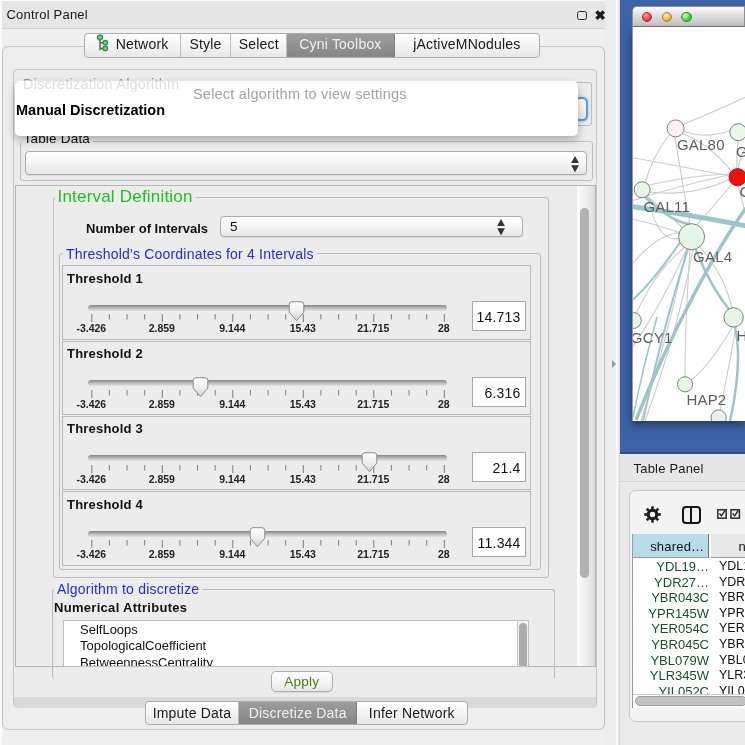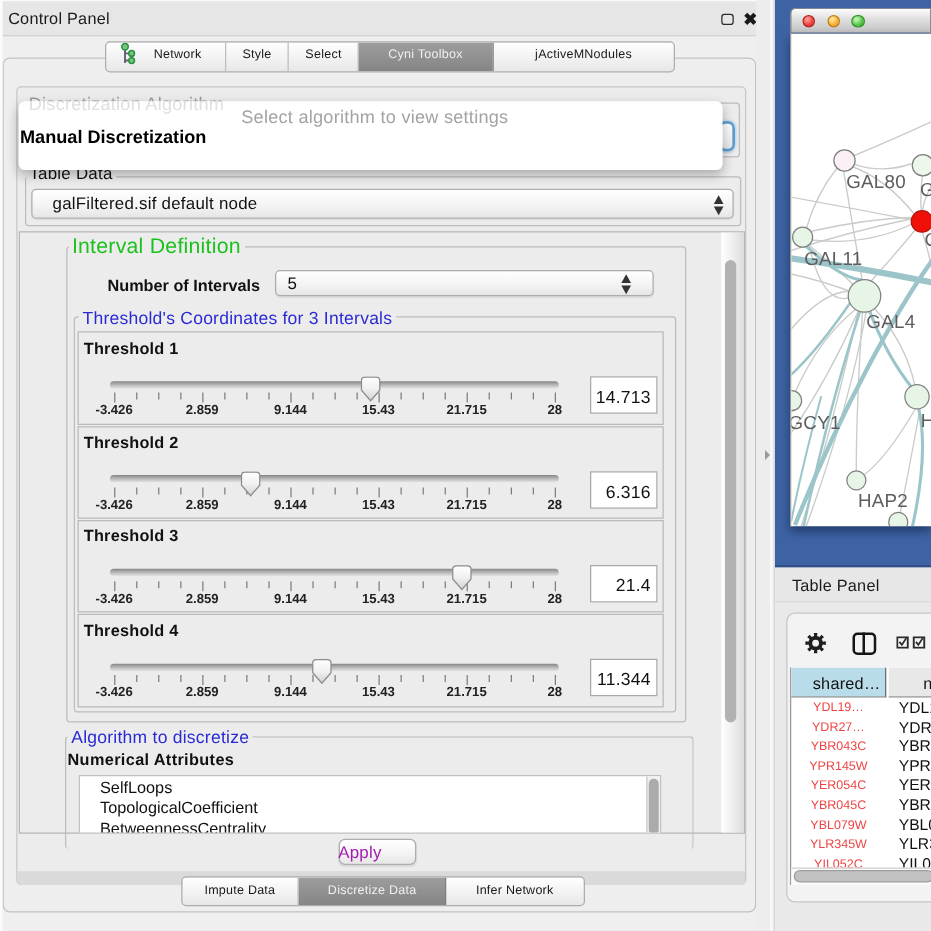--- a/index.html
+++ b/index.html
@@ -8,21 +8,21 @@
 .glabel{position:absolute;background:#ececec;padding:0 3px;font-size:14px;line-height:14px;white-space:nowrap}
 .tbox{position:absolute;left:62px;width:469.2px;height:74.5px;border:1px solid #b9b9b9;background:#ececec}
 .tlabel{position:absolute;left:4px;top:4.5px;font-size:13px;font-weight:bold;color:#111}
 .groove{position:absolute;left:24.5px;top:38.5px;width:359px;height:6px;border-radius:3px;background:linear-gradient(180deg,#848484 0%,#b0b0b0 40%,#e6e6e6 100%)}
 .thumb{position:absolute;top:35px;width:17px;height:21px}
 .vbox{position:absolute;left:408.6px;top:35px;width:54px;height:30px;background:#fff;border:1px solid #a9a9a9;font-size:14px;color:#111;text-align:right;line-height:31px;padding-right:4px}
 .ticklbl{position:absolute;top:56px;font-size:10.5px;font-weight:bold;color:#222;transform:translateX(-50%);white-space:nowrap;letter-spacing:0}
 .combo{position:absolute;border:1px solid #adadad;border-radius:4px;background:linear-gradient(180deg,#ffffff 0%,#f4f4f4 55%,#e6e6e6 100%);box-shadow:0 1px 1px rgba(0,0,0,0.08)}
 .updn{position:absolute;color:#333;font-size:12px;line-height:9.5px;font-weight:bold;letter-spacing:0;transform:scaleX(1.1)}
 .seg{position:absolute;border:1px solid #adadad;border-radius:4px;background:linear-gradient(180deg,#ffffff 0%,#f1f1f1 60%,#e7e7e7 100%);overflow:hidden;display:flex}
-.seg span{display:block;height:100%;font-size:10px;color:#191919;text-align:center;border-right:1px solid #bdbdbd}
+.seg span{display:block;height:100%;font-size:14px;color:#191919;text-align:center;border-right:1px solid #bdbdbd}
 .seg span.sel{background:linear-gradient(180deg,#9d9d9d 0%,#858585 100%);color:#f0f0f0;border-right:1px solid #7e7e7e}
 </style></head><body>
 <div id="root">
 
 <div class="abs" style="left:0;top:0;width:2px;height:745px;background:#fbfbfb;z-index:5"></div>
 <div class="abs" style="left:0;top:0;width:615px;height:28.5px;background:#e6e6e6;border-top:1px solid #fafafa;border-bottom:1px solid #d2d2d2"></div>
 <div class="abs" style="left:6.5px;top:6.5px;font-size:13px;color:#1a1a1a">Control Panel</div>
 <div class="abs" style="left:577px;top:10.5px;width:10px;height:9.5px;border:1.6px solid #2a2a2a;border-radius:2.5px"></div>
 <div class="abs" style="left:594.5px;top:6.5px;font-size:13.5px;font-weight:bold;color:#1a1a1a">✖</div>
 
@@ -46,37 +46,36 @@
 <div class="abs" style="left:14.4px;top:697px;width:582px;height:10.6px;background:#dadada;border-radius:0 0 4px 4px"></div>
 
 <div class="gbox" style="left:19.5px;top:82px;width:572.5px;height:44px"></div>
 <div class="combo" style="left:25px;top:97px;width:562px;height:23.5px"></div>
 <div class="abs" style="left:574.5px;top:96.5px;width:13px;height:24.5px;border:2.4px solid #5a9fd6;border-radius:5.5px;box-shadow:0 0 3px #86bde8"></div>
 <div class="abs" style="left:23px;top:75.5px;font-size:14.5px;color:#999999;white-space:nowrap">Discretization Algorithm</div>
 
 <div class="gbox" style="left:19.5px;top:140.5px;width:573.5px;height:40.5px"></div>
 <div class="abs" style="left:20.5px;top:131px;font-size:13.5px;color:#111"><span style="background:#ececec;padding:0 3px">Table Data</span></div>
 <div class="combo" style="left:25.3px;top:151.3px;width:562.2px;height:23.8px"></div>
-<div class="abs" style="left:42px;top:154.5px;font-size:13.5px;color:#111">galFiltered.sif default node</div>
 <div class="updn" style="left:568.5px;top:154.5px">▲<br>▼</div>
 
 <div class="abs" style="left:15.4px;top:184.6px;width:580.4px;height:482px;border:1px solid #b5b5b5;background:#ececec"></div>
 <div class="abs" style="left:577px;top:185.6px;width:18px;height:480px;background:linear-gradient(90deg,#ffffff 0%,#f2f2f2 40%,#dddddd 100%)"></div>
 <div class="abs" style="left:580px;top:207.5px;width:9px;height:370px;background:#b2b2b2;border-radius:5px"></div>
 
 <div class="gbox" style="left:53.2px;top:197.4px;width:496px;height:381px"></div>
 <div class="glabel" style="left:54.5px;top:190px;color:#1dc11d;font-size:17px">Interval Definition</div>
 
 <div class="abs" style="left:86px;top:220.5px;font-size:13px;font-weight:bold;color:#111;letter-spacing:0">Number of Intervals</div>
 <div class="combo" style="left:219.5px;top:216px;width:303px;height:20.6px"></div>
 <div class="abs" style="left:230px;top:219px;font-size:13.5px;color:#111">5</div>
 <div class="updn" style="left:495px;top:217.5px">▲<br>▼</div>
 
 <div class="gbox" style="left:58.8px;top:253px;width:482.7px;height:317px"></div>
-<div class="glabel" style="left:63px;top:246.5px;color:#2a2ad4">Threshold's Coordinates for 3 Intervals</div>
+<div class="glabel" style="left:63px;top:246.5px;color:#2a2ad4">Threshold's Coordinates for 4 Intervals</div>
 
 <div class="tbox" style="top:265.1px">
   <div class="tlabel">Threshold 1</div>
   <div class="groove"></div>
   <svg style="position:absolute;left:24.5px;top:47px" width="360" height="11" viewBox="0 0 360 11">
         <line x1="3.8" y1="1" x2="3.8" y2="9" stroke="#7e7e7e" stroke-width="1"></line>
         <line x1="21.4" y1="1" x2="21.4" y2="6.5" stroke="#7e7e7e" stroke-width="1"></line>
         <line x1="39.0" y1="1" x2="39.0" y2="6.5" stroke="#7e7e7e" stroke-width="1"></line>
         <line x1="56.7" y1="1" x2="56.7" y2="6.5" stroke="#7e7e7e" stroke-width="1"></line>
         <line x1="74.3" y1="1" x2="74.3" y2="9" stroke="#7e7e7e" stroke-width="1"></line>
@@ -251,21 +250,21 @@
 <div class="gbox" style="left:52px;top:588.5px;width:502.5px;height:90px;border-bottom:none"></div>
 <div class="glabel" style="left:54px;top:582px;color:#2a2ad4">Algorithm to discretize</div>
 <div class="abs" style="left:54px;top:600px;font-size:13px;font-weight:bold;color:#111;letter-spacing:0.3px">Numerical Attributes</div>
 <div class="abs" style="left:63px;top:619.5px;width:466px;height:47px;background:#fff;border:1px solid #c0c0c0;overflow:hidden">
   <div style="position:absolute;left:16px;top:1px;font-size:13px;color:#111;line-height:16.6px;letter-spacing:0">SelfLoops<br>TopologicalCoefficient<br>BetweennessCentrality</div>
   <div style="position:absolute;right:0;top:0;width:11px;height:47px;background:#f1f1f1;border-left:1px solid #c6c6c6"></div>
   <div style="position:absolute;right:1.5px;top:2px;width:8px;height:45px;background:#ababab;border-radius:4px"></div>
 </div>
 
 <div class="combo" style="left:270.5px;top:671.4px;width:62.5px;height:21px;border-radius:5px"></div>
-<div class="abs" style="left:270.5px;top:674px;width:62.5px;text-align:left;font-size:13.5px;color:#a21caf">Apply</div>
+<div class="abs" style="left:270.5px;top:674px;width:62.5px;text-align:center;font-size:13.5px;color:#4d7c0f">Apply</div>
 
 <div class="seg" style="left:144.5px;top:701px;width:323px;height:24px">
   <span style="width:94.3px;line-height:22px">Impute Data</span>
   <span class="sel" style="width:118.4px;line-height:22px">Discretize Data</span>
   <span style="width:110px;line-height:22px;border-right:none">Infer Network</span>
 </div>
 
 <div class="abs" style="left:605px;top:0;width:15px;height:745px;background:#ededed"></div>
 <div class="abs" style="left:616px;top:0;width:2px;height:745px;background:#f8f8f8"></div>
 <div class="abs" style="left:619px;top:0;width:1px;height:745px;background:#d8d8d8"></div>
@@ -353,21 +352,21 @@
 <svg class="abs" style="left:716.5px;top:508.5px" width="24" height="10" viewBox="0 0 24 10">
   <rect x="0.8" y="0.8" width="8.4" height="8.4" fill="none" stroke="#2a2a2a" stroke-width="1.5"></rect>
   <path d="M2.5 4.5 L4.5 6.8 L8 1.5" stroke="#2a2a2a" stroke-width="1.4" fill="none"></path>
   <rect x="14" y="0.8" width="8.4" height="8.4" fill="none" stroke="#2a2a2a" stroke-width="1.5"></rect>
   <path d="M15.7 4.5 L17.7 6.8 L21.2 1.5" stroke="#2a2a2a" stroke-width="1.4" fill="none"></path>
 </svg>
 
 <div class="abs" style="left:631.5px;top:534px;width:113.5px;height:174px;background:#fff;border-left:1px solid #9a9a9a;overflow:hidden">
   <div style="position:absolute;left:0;top:0;width:76.5px;height:23.5px;background:#b9dcea;border-right:1.5px solid #6f6f6f;border-bottom:1px solid #9a9a9a;font-size:13px;color:#111;text-align:center;line-height:25px;padding-left:14px">shared…</div>
   <div style="position:absolute;left:78px;top:0;width:36px;height:23.5px;background:#e8e8e8;border-bottom:1px solid #9a9a9a;font-size:13px;color:#111;padding-left:28px;line-height:25px">n</div>
-  <div style="position:absolute;left:0;top:25px;width:76.5px;font-size:10px;color:#ef4444;text-align:center;line-height:15.6px;letter-spacing:0">YDL19…<br>YDR27…<br>YBR043C<br>YPR145W<br>YER054C<br>YBR045C<br>YBL079W<br>YLR345W<br>YIL052C</div>
+  <div style="position:absolute;left:0;top:25px;width:76.5px;font-size:13px;color:#14532d;text-align:right;line-height:15.6px;letter-spacing:0">YDL19…<br>YDR27…<br>YBR043C<br>YPR145W<br>YER054C<br>YBR045C<br>YBL079W<br>YLR345W<br>YIL052C</div>
   <div style="position:absolute;left:86.5px;top:25px;width:70px;font-size:12.5px;color:#111;line-height:15.6px;white-space:nowrap;letter-spacing:0">YDL194W<br>YDR277C<br>YBR043C<br>YPR145W<br>YER054C<br>YBR045C<br>YBL079W<br>YLR345W<br>YIL052C</div>
   <div style="position:absolute;left:0;top:159.5px;width:113.5px;height:14.5px;background:#fafafa;border-top:1px solid #d0d0d0"></div>
   <div style="position:absolute;left:2px;top:161.5px;width:112px;height:10px;background:#c2c2c2;border:1px solid #9e9e9e;border-radius:5px"></div>
 </div>
 
 <div class="abs" style="left:15.3px;top:80.5px;width:563px;height:55.2px;background:rgba(255,255,255,0.985);border-radius:5px;box-shadow:0 4px 9px rgba(0,0,0,0.28)"></div>
 <div class="abs" style="left:23px;top:75.5px;font-size:14.5px;color:#dfdfdf;white-space:nowrap;clip-path:inset(5px 0 0 0)">Discretization Algorithm</div>
 <div class="abs" style="left:193px;top:85.5px;font-size:14.5px;color:#a3a3a3">Select algorithm to view settings</div>
 <div class="abs" style="left:16px;top:101.5px;font-size:14.5px;font-weight:bold;color:#000;letter-spacing:0">Manual Discretization</div>
 

